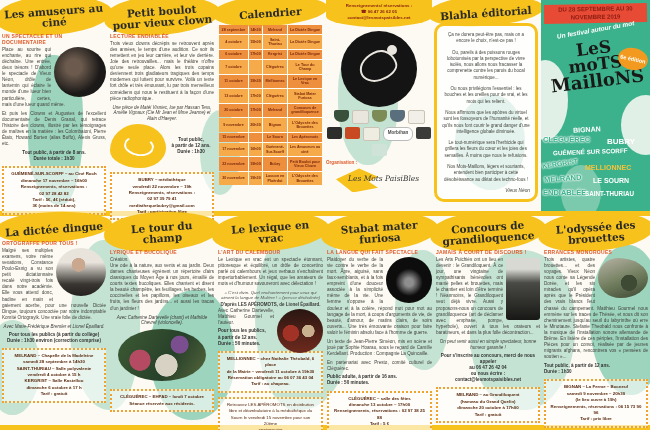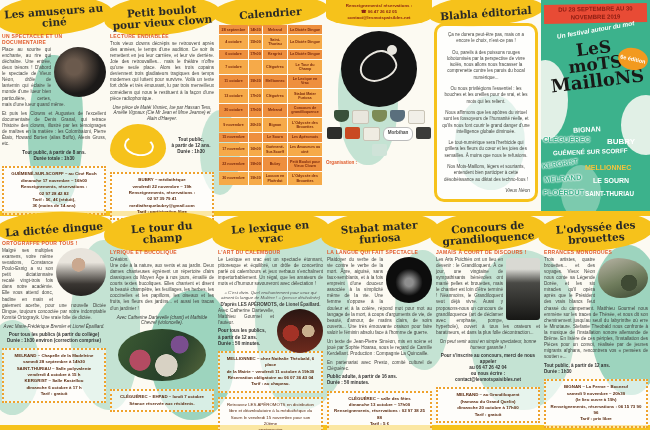--- a/index.html
+++ b/index.html
@@ -278,20 +278,24 @@
       <div class="plogo shield" style="background:#5a6f7d;"></div>
       <div class="plogo" style="background:#f1efe8;border:1px solid #c9c4b6;"></div>
       <div class="plogo" style="background:#2d2d2b;"></div>
       <div class="plogo" style="background:#c94a22;"></div>
       <div class="plogo" style="background:#efece2;border:1px solid #c9c4b6;"></div>
       <div class="morbihan">Morbihan</div>
       <div class="plogo" style="background:#3b3b39;"></div>
       <div class="plogo" style="background:#cfe3d8;"></div>
     </div>
     <div class="org-label">Organisation :</div>
+    <div class="org-logo">
+      <div class="org-fish"></div>
+      <div class="org-name">Les Mots PaisiBles</div>
+    </div>
   </div>
 
   <div class="panel" style="left:434px;top:3px;width:104px;">
     <div class="title-wrap"><span class="tblob"></span>
       <span class="show-title">Blabla éditorial</span></div>
     <div class="edit-box">
       <div>
           <div class="ed-p">Ça ne durera peut-être pas, mais on a encore le choix, n'est-ce pas !</div>
           <div class="ed-p">Ou, pareils à des poissons rouges lobotomisés par la perspective de vivre isolés, nous allons nous fracasser la comprenette contre les parois du bocal numérique...</div>
           <div class="ed-p">Ou nous privilégions l'essentiel : les bouches et les oreilles pour de vrai, et les mots qui les relient.</div>
@@ -317,21 +321,21 @@
     </div>
     <div class="towns">
       <span class="town">BIGNAN</span>
       <span class="town">CLÉGUÉREC</span>
       <span class="town">BUBRY</span>
       <span class="town">GUÉMENÉ SUR SCORFF</span>
       <span class="town">KERGRIST</span>
       <span class="town">MELLIONNEC</span>
       <span class="town">MELRAND</span>
       <span class="town">LE SOURN</span>
-      <span class="town">PLOËRDUT</span>
+      <span class="town">ENDIABLÉE</span>
       <span class="town">SAINT-THURIAU</span>
     </div>
   </div>
 
   <div class="panel" style="left:2px;top:219px;width:104px;">
     <div class="title-wrap"><span class="tblob"></span>
       <span class="show-title">La dictée dingue</span></div>
     <div class="sec-head">ORTOGRAFFE POUR TOUS !</div>
     <div class="photo ph-dictee"></div>
     <div class="body-txt">

